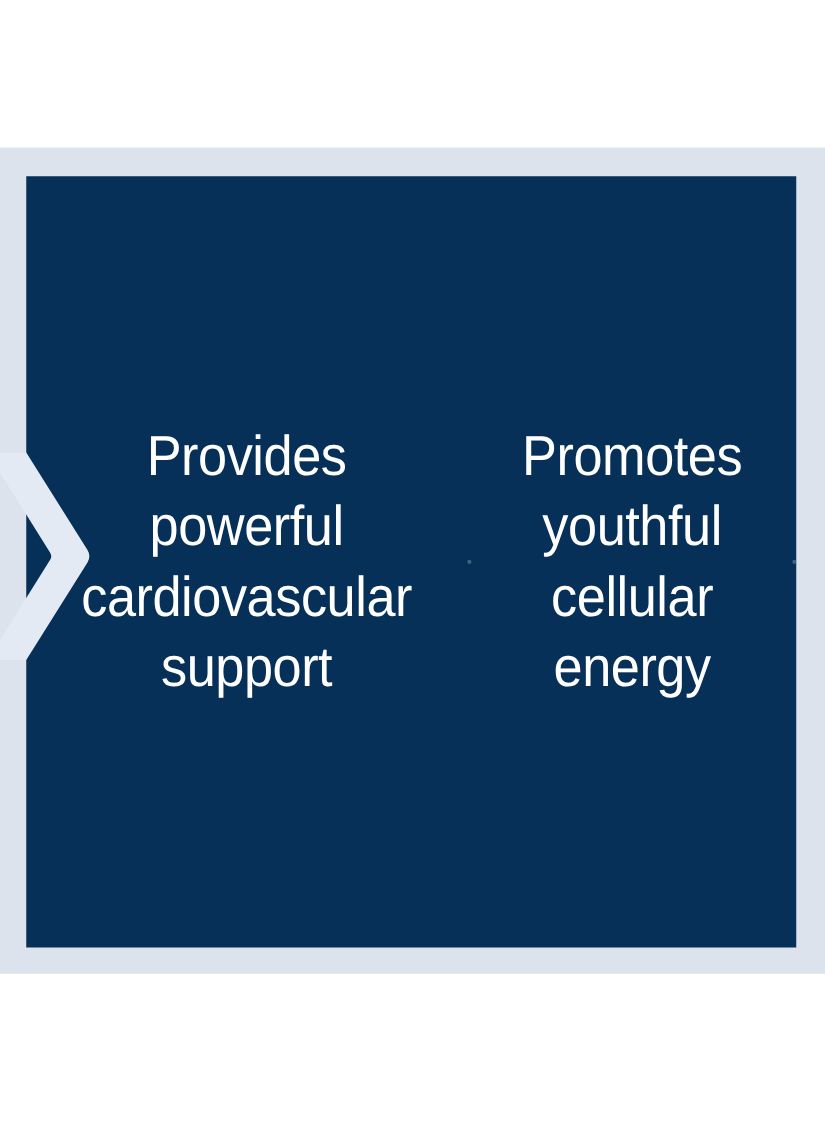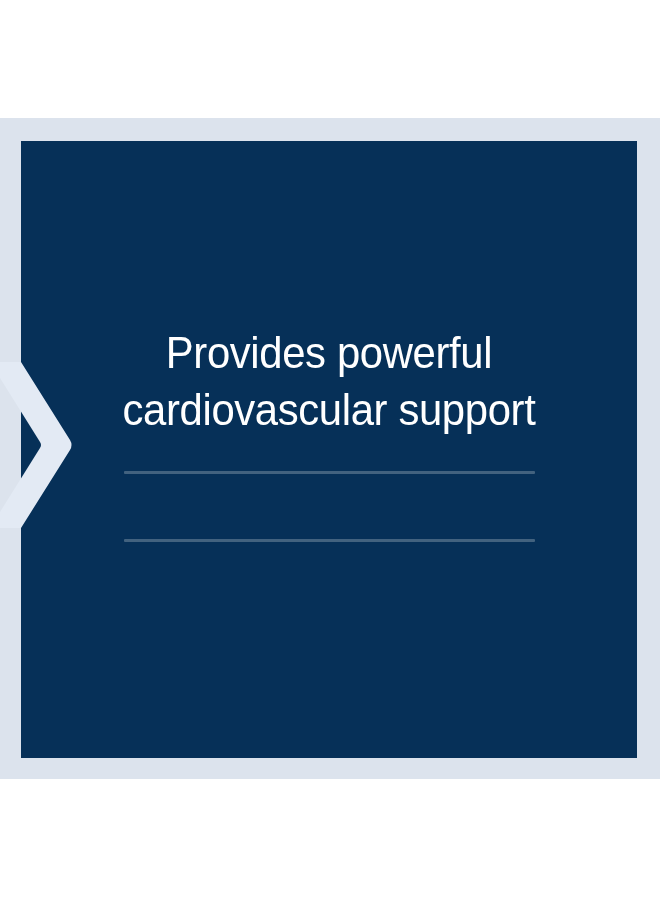--- a/index.html
+++ b/index.html
@@ -63,21 +63,21 @@
   }
   .chevron-arrow svg {
     display: block;
   }
 
   
   .benefit-list {
     position: relative;
     width: 100%;
     display: flex;
-    flex-direction: column;
+    flex-direction: row;
     align-items: center;
     z-index: 2;
   }
 
   .benefit-item {
     width: 100%;
     display: flex;
     flex-direction: column;
     align-items: center;
   }
@@ -123,20 +123,24 @@
 
       <div class="benefit-item">
         <p class="benefit-text">Provides powerful
 cardiovascular support</p>
       </div>
 
       <div class="spacer-above-divider"></div>
       <hr class="benefit-divider">
       <div class="spacer-below-divider"></div>
 
+      <div class="benefit-item">
+        <p class="benefit-text">Promotes youthful
+cellular energy</p>
+      </div>
 
       <div class="spacer-above-divider"></div>
       <hr class="benefit-divider">
       <div class="spacer-below-divider"></div>
 
 
     </div>
   </div>
 
   <div class="chevron-arrow">

